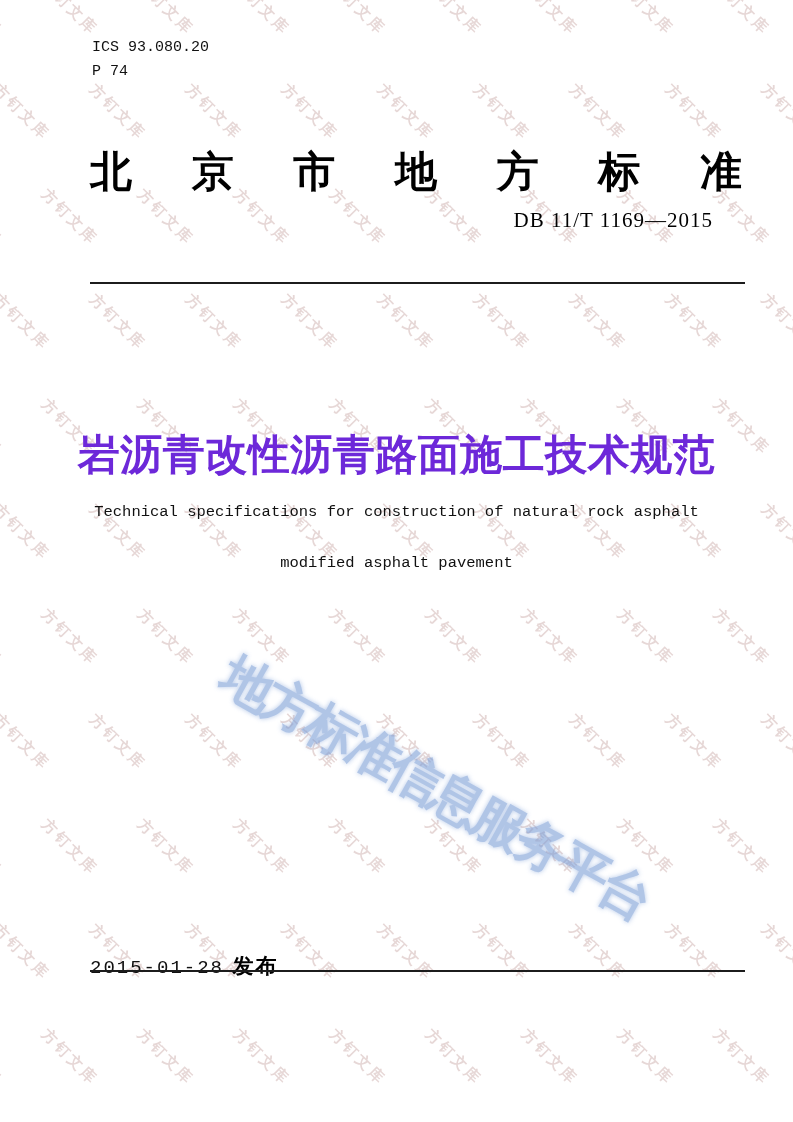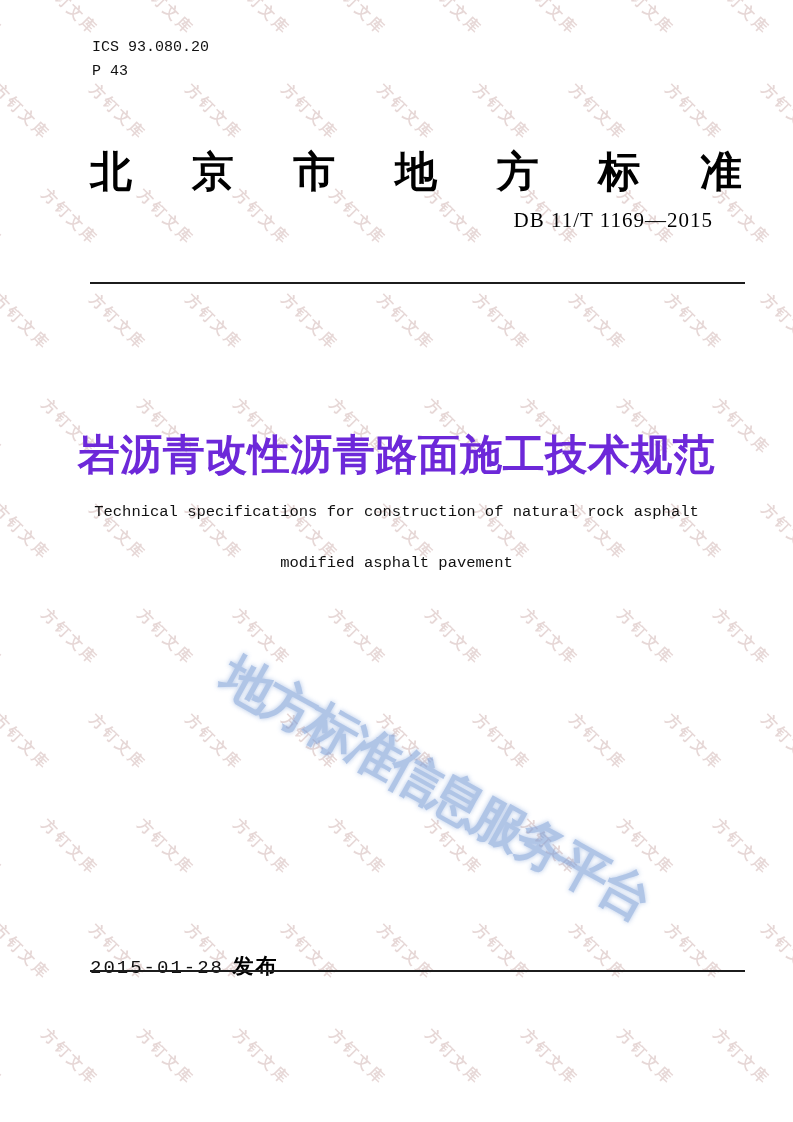--- a/index.html
+++ b/index.html
@@ -212,21 +212,21 @@
       <span class="wm-tile" style="left: 627px; top: 1025px;">方钉文库</span>
       <span class="wm-tile" style="left: 723px; top: 1025px;">方钉文库</span>
     </div>
 
   <div class="wm-diagonal" style="color: rgb(125, 159, 215); text-shadow: rgb(125, 159, 215) 0px 0px 5px;">地方标准信息服务平台</div>
 
   <div class="content">
 
     <div class="ics-block">
       <div>ICS 93.080.20</div>
-      <div>P 43</div>
+      <div>P 74</div>
     </div>
 
 
     <div class="std-name-row">
       <span>北</span>
       <span>京</span>
       <span>市</span>
       <span>地</span>
       <span>方</span>
       <span>标</span>

